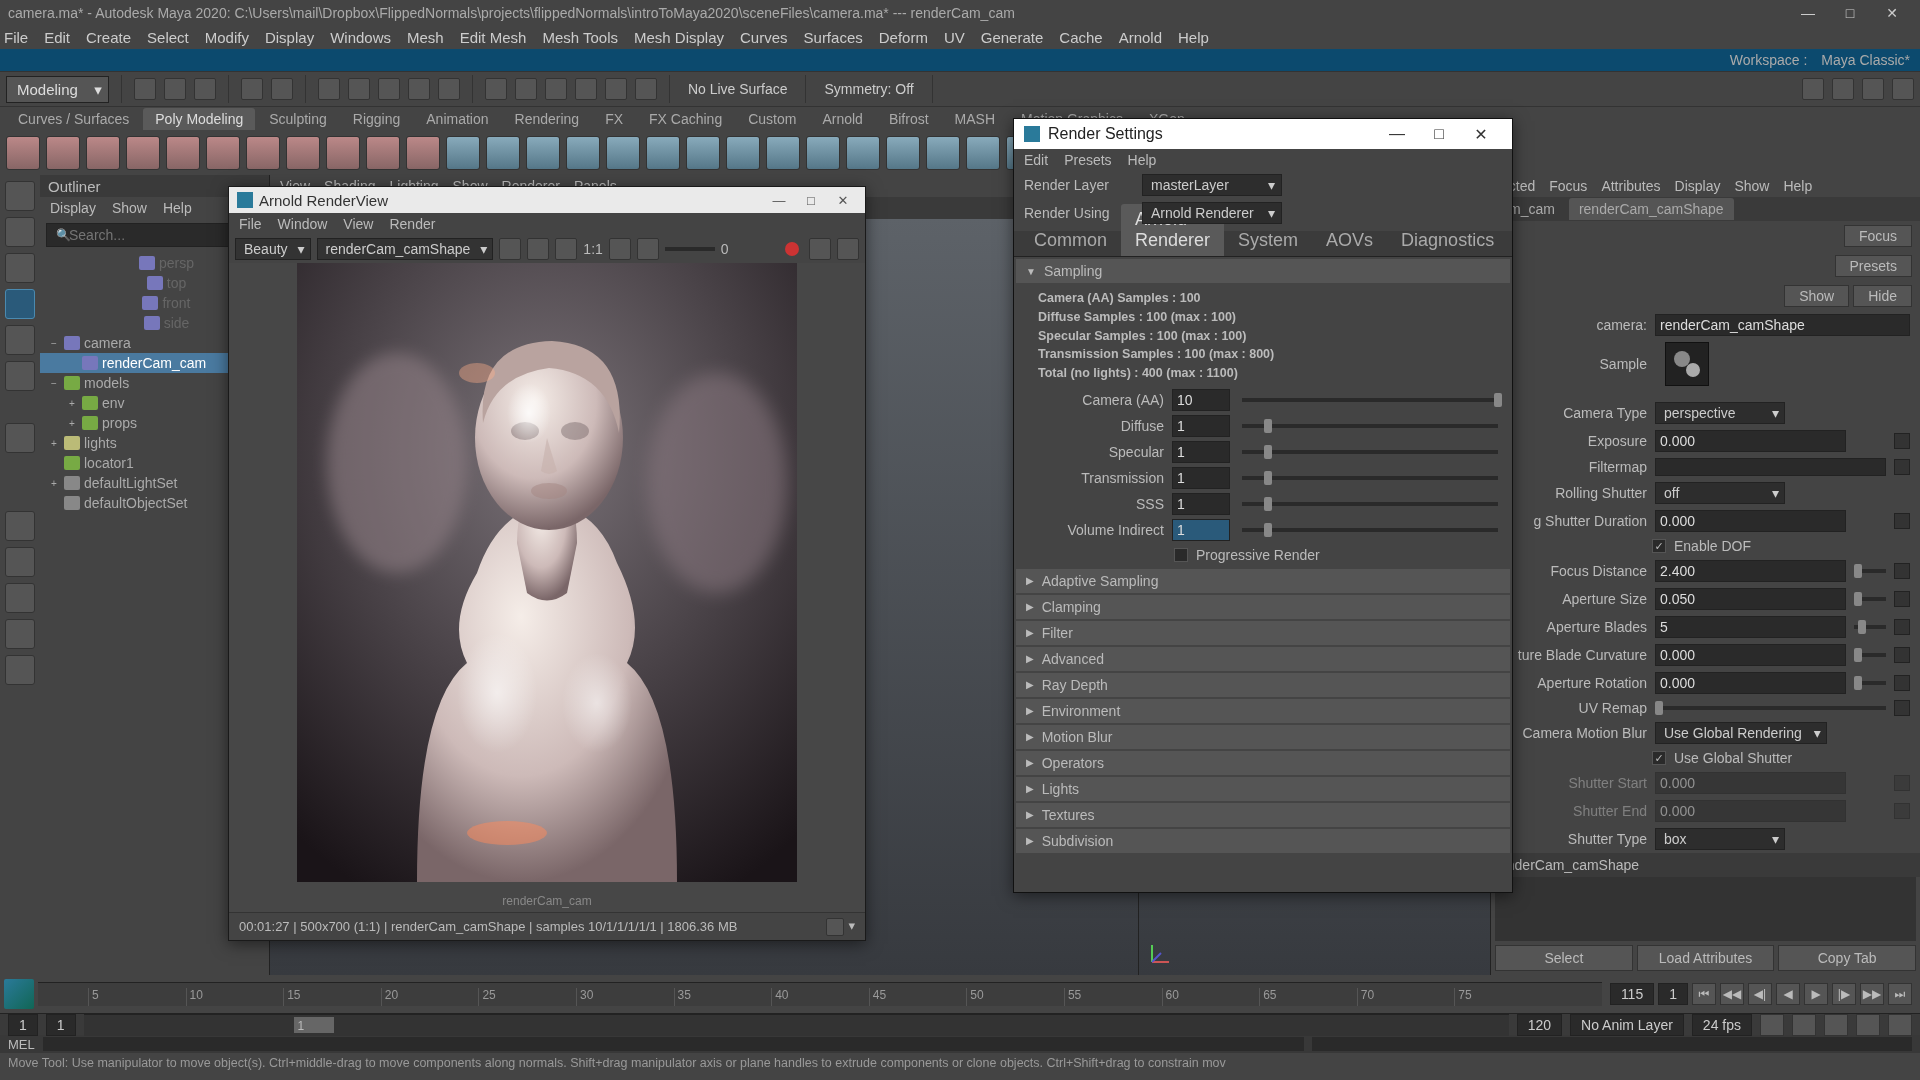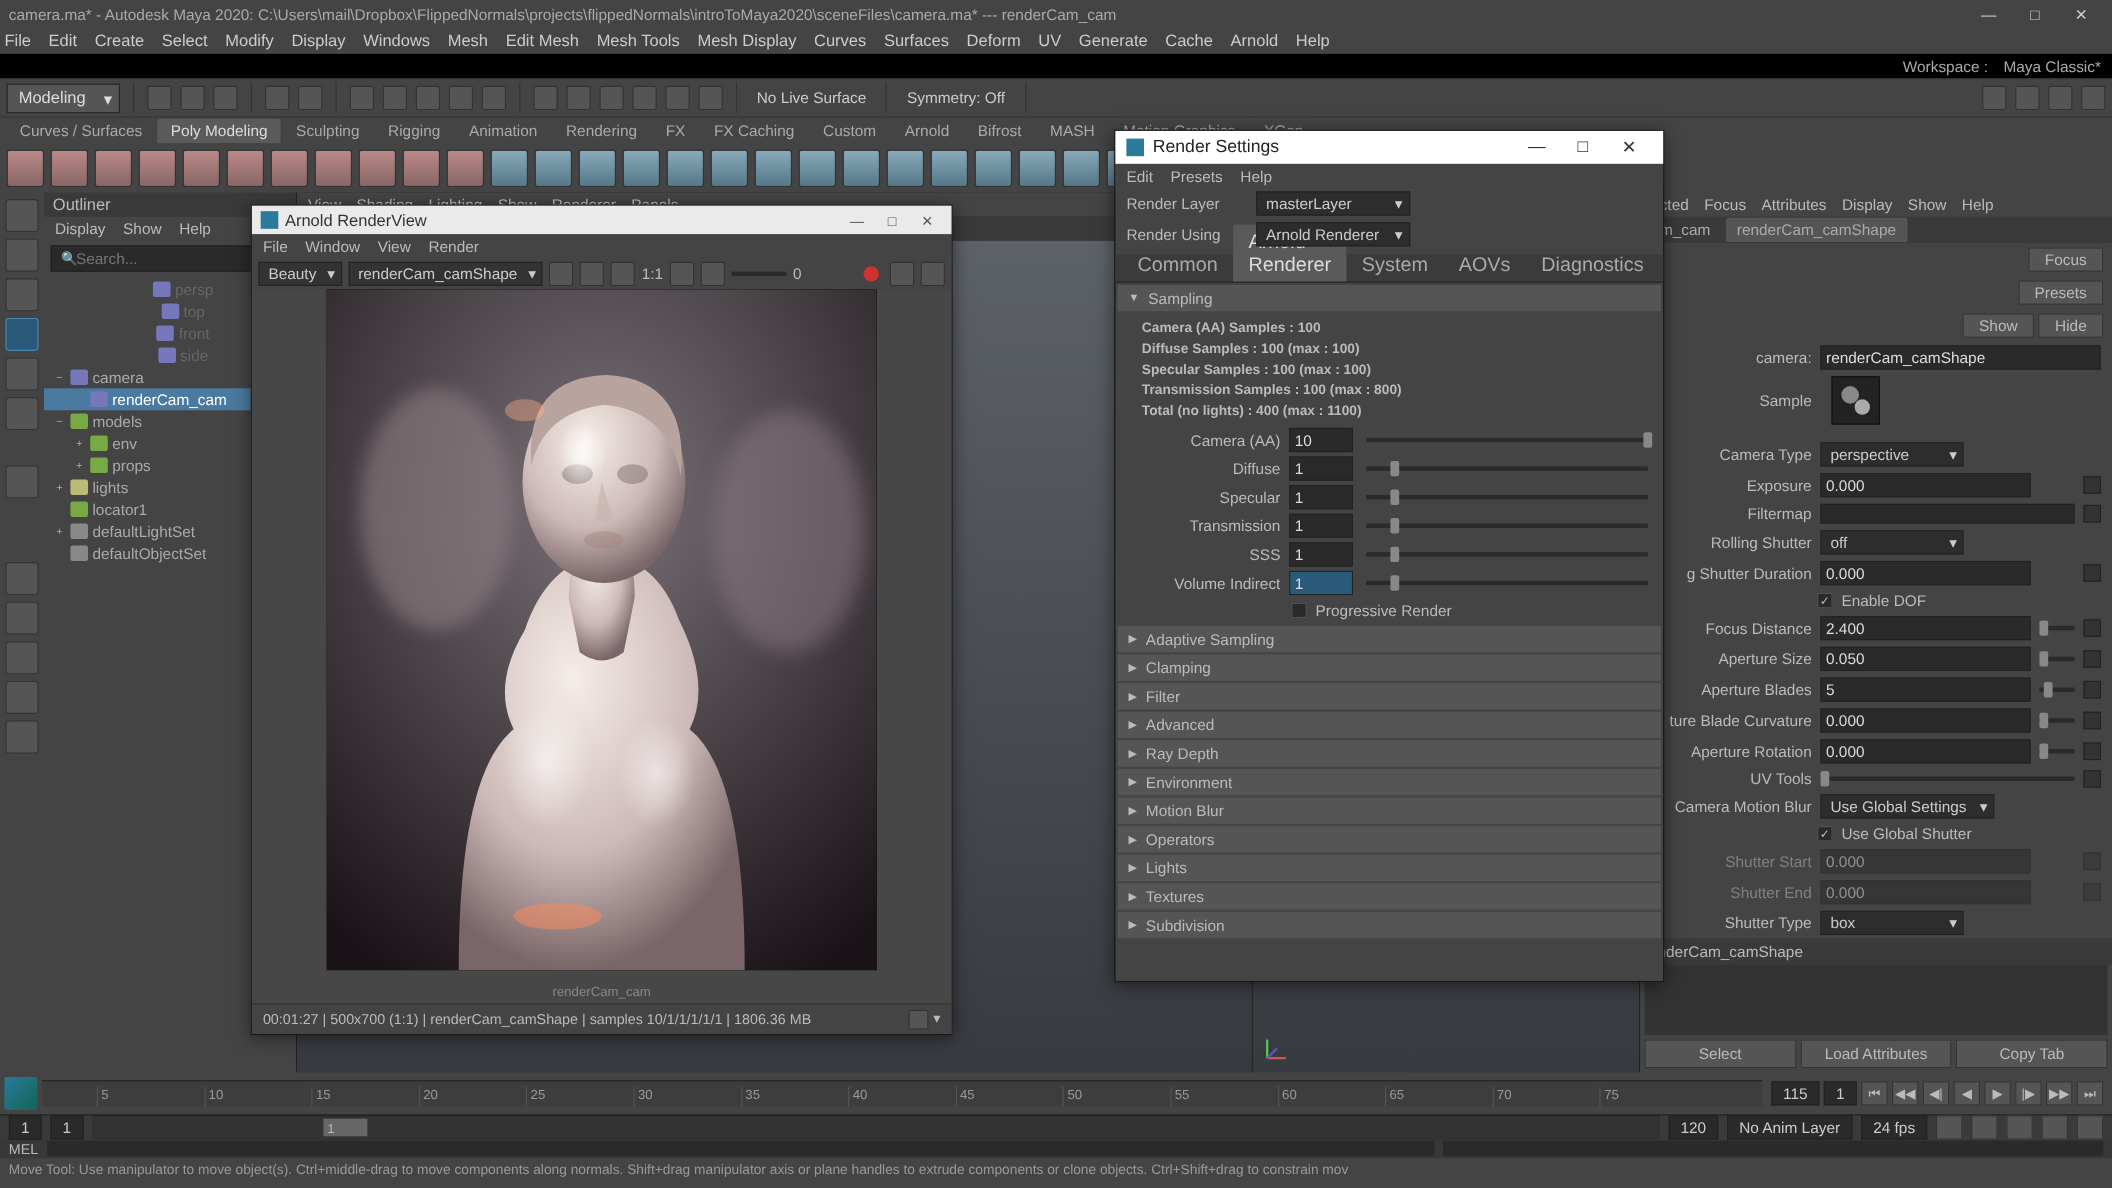--- a/index.html
+++ b/index.html
@@ -2,21 +2,21 @@
 <html><head>
 <meta charset="utf-8">
 <style>
 * { margin:0; padding:0; box-sizing:border-box; font-family:"Segoe UI",Arial,sans-serif; user-select:none; }
 body { width:1920px; height:1080px; background:#444; color:#bbb; font-size:14px; overflow:hidden; position:relative; }
 .titlebar { height:25px; background:#444; display:flex; align-items:center; padding:0 8px; font-size:14px; color:#aaa; justify-content:space-between; }
 .titlebar-btns { display:flex; gap:2px; }
 .titlebar-btn { width:40px; height:22px; display:flex; align-items:center; justify-content:center; color:#ccc; font-size:14px; }
 .menubar { height:24px; background:#444; display:flex; align-items:center; padding:0 4px; gap:16px; font-size:15px; color:#ccc; }
 .menubar span { cursor:pointer; }
-.workspace-row { height:22px; background:#000000; display:flex; justify-content:flex-end; align-items:center; padding:0 10px; font-size:14px; color:#aaa; gap:14px;}
+.workspace-row { height:22px; background:#0c4a6e; display:flex; justify-content:flex-end; align-items:center; padding:0 10px; font-size:14px; color:#aaa; gap:14px;}
 .toolbar1 { height:36px; background:#444; display:flex; align-items:center; padding:0 6px; gap:8px; border-top:1px solid #333; border-bottom:1px solid #333;}
 .mode-dd { background:#555; color:#ddd; padding:4px 30px 4px 10px; font-size:15px; border:1px solid #222; position:relative;}
 .mode-dd:after{content:"▾"; position:absolute; right:6px;}
 .tb-icon { width:22px; height:22px; background:#555; border:1px solid #333; border-radius:2px;}
 .tb-sep { width:1px; height:28px; background:#333; margin:0 4px;}
 .tb-text { color:#ccc; font-size:14px; padding:0 6px;}
 .shelftabs { height:24px; background:#444; display:flex; align-items:center; padding:0 6px; gap:2px; font-size:14px;}
 .shelftab { padding:3px 12px; color:#aaa; background:#444; cursor:pointer;}
 .shelftab.active { background:#5a5a5a; color:#ddd; border-radius:3px 3px 0 0;}
 .shelfbar { height:44px; background:#444; display:flex; align-items:center; padding:0 6px; gap:6px;}
@@ -476,29 +476,29 @@
     </div>
     <div class="ae-attr-row">
       <div class="ae-attr-label">Aperture Rotation</div>
       <input class="ae-attr-input" value="0.000" style="">
       <div class="ae-slider">
           <div class="ae-slider-h"></div>
         </div>
       <div class="ae-map"></div>
     </div>
     <div class="ae-attr-row">
-      <div class="ae-attr-label">UV Tools</div>
+      <div class="ae-attr-label">UV Remap</div>
       <div class="ae-slider">
           <div class="ae-slider-h"></div>
         </div>
       <div class="ae-map"></div>
     </div>
     <div class="ae-attr-row">
       <div class="ae-attr-label">Camera Motion Blur</div>
-      <div class="ae-attr-dd">Use Global Settings</div>
+      <div class="ae-attr-dd">Use Global Rendering</div>
     </div>
     <div class="ae-chk-row">
       <div class="ae-chk">✓</div>
       <span>Use Global Shutter</span>
     </div>
     <div class="ae-attr-row" style="opacity:0.5">
       <div class="ae-attr-label">Shutter Start</div>
       <input class="ae-attr-input" value="0.000" style="">
       <div style="flex:1"></div>
         <div class="ae-map"></div>

